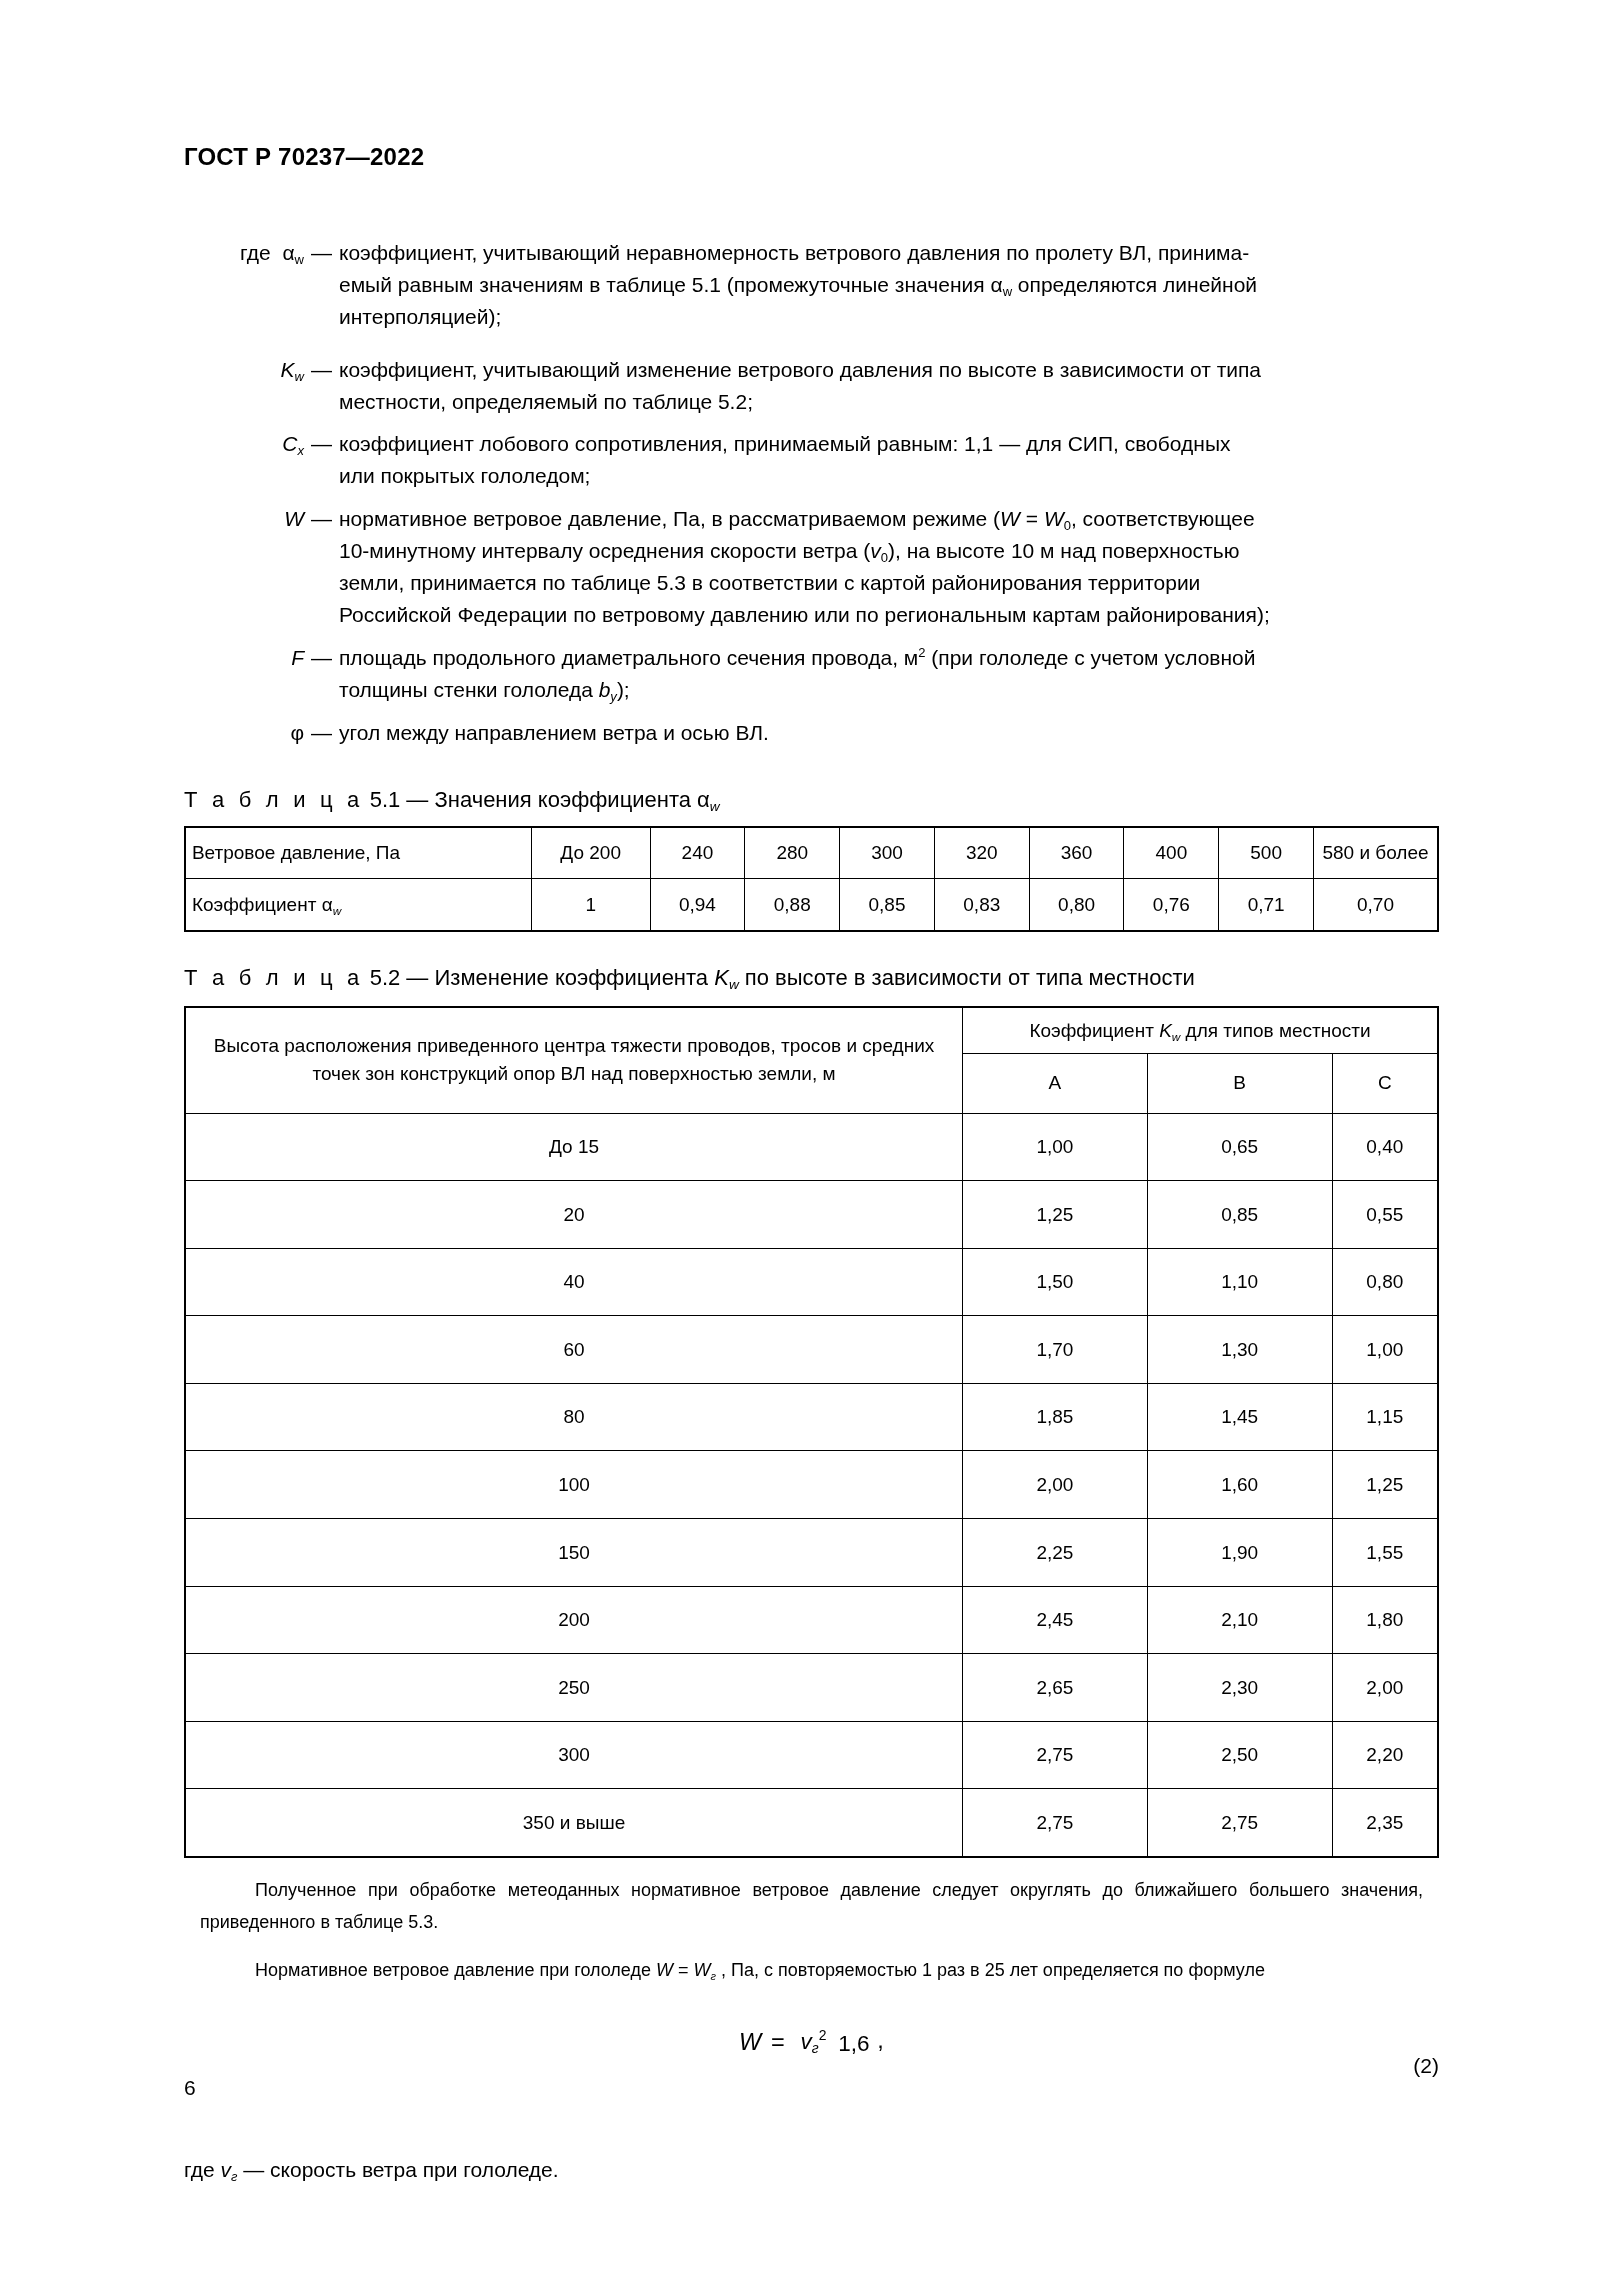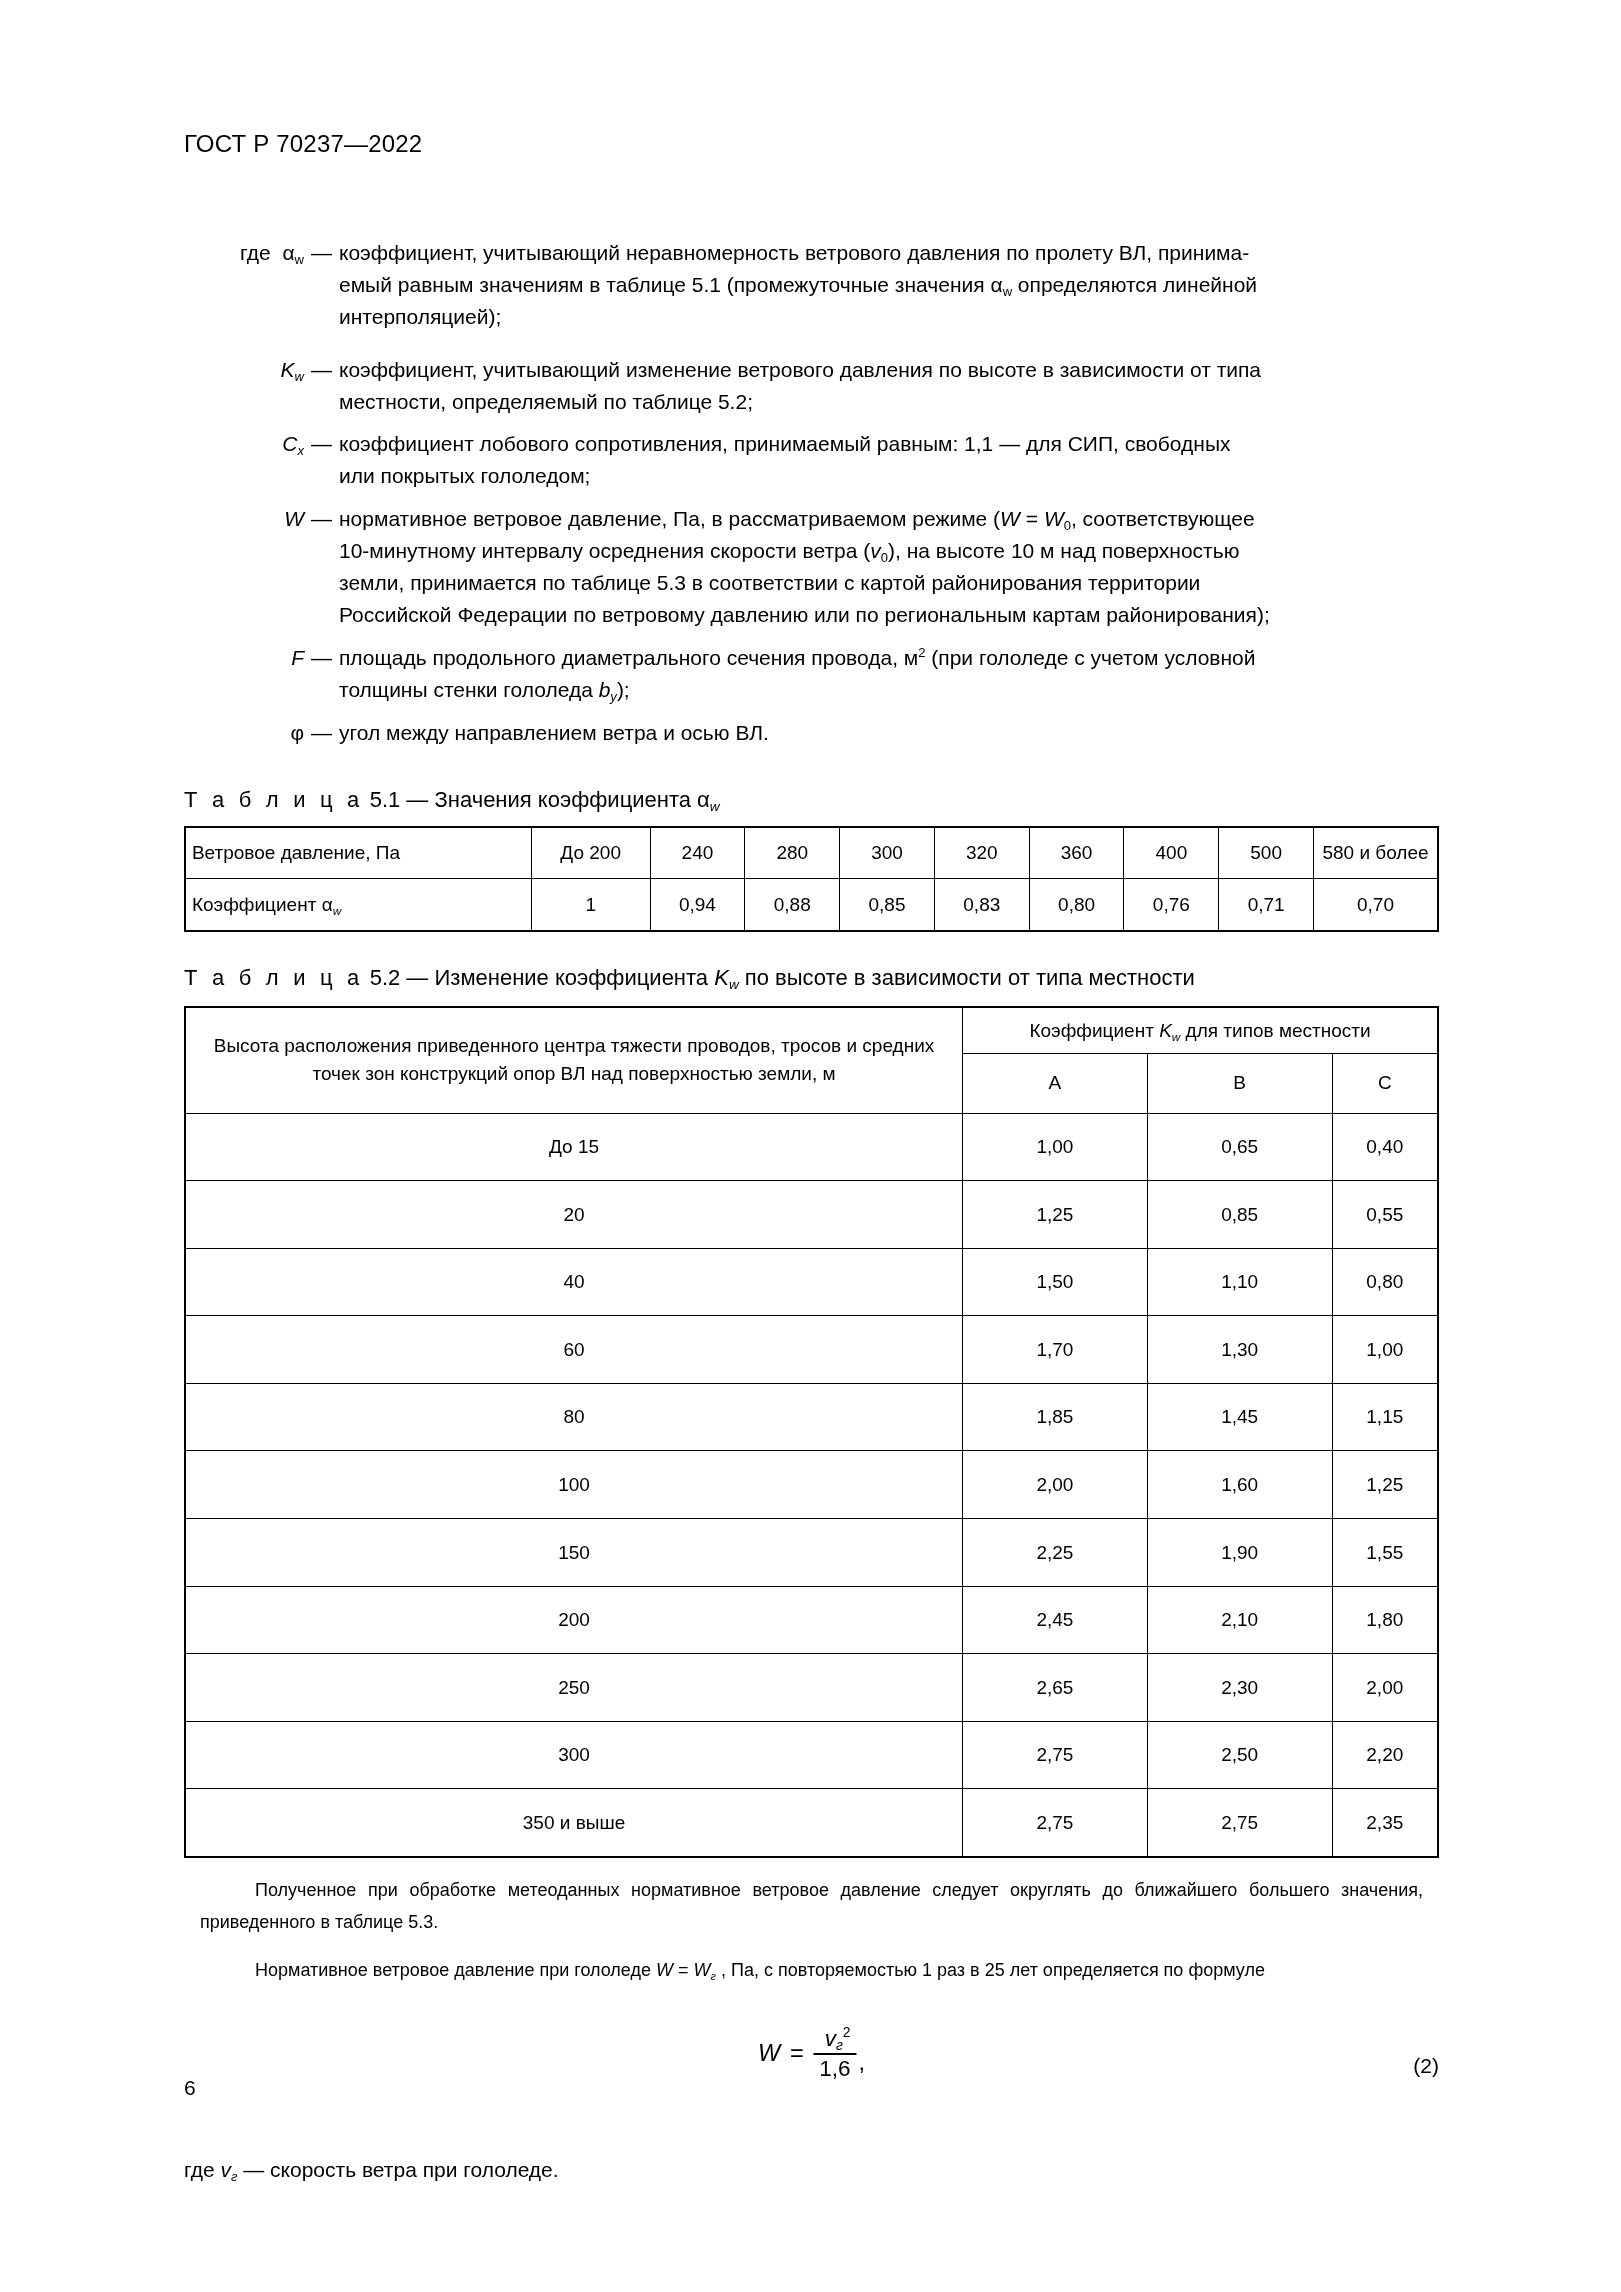--- a/index.html
+++ b/index.html
@@ -19,23 +19,23 @@
     background: #ffffff;
     box-sizing: border-box;
     padding: 0;
     overflow: hidden;
   }
 
   
   .running-head {
     position: absolute;
     left: 184px;
-    top: 130px;
+    top: 143px;
     font-size: 24px;
-    font-weight: normal;
+    font-weight: bold;
     letter-spacing: 0.2px;
     white-space: nowrap;
   }
 
   
   .content {
     position: absolute;
     left: 184px;
     top: 237px;
     width: 1255px;
@@ -155,21 +155,21 @@
     align-items: center;
     white-space: nowrap;
   }
   .formula .lhs {
     font-style: italic;
     margin-right: 9.8px;
   }
   .formula .eq { margin-right: 9.8px; }
   .frac {
     display: inline-flex;
-    flex-direction: column;
+    flex-direction: row;
     align-items: flex-end;
     vertical-align: middle;
     line-height: 1.05;
   }
   .frac .num {
     padding: 0 5.9px 2px 5.9px;
     font-size: 22.5px;
   }
   .frac .bar {
     width: 100%;

